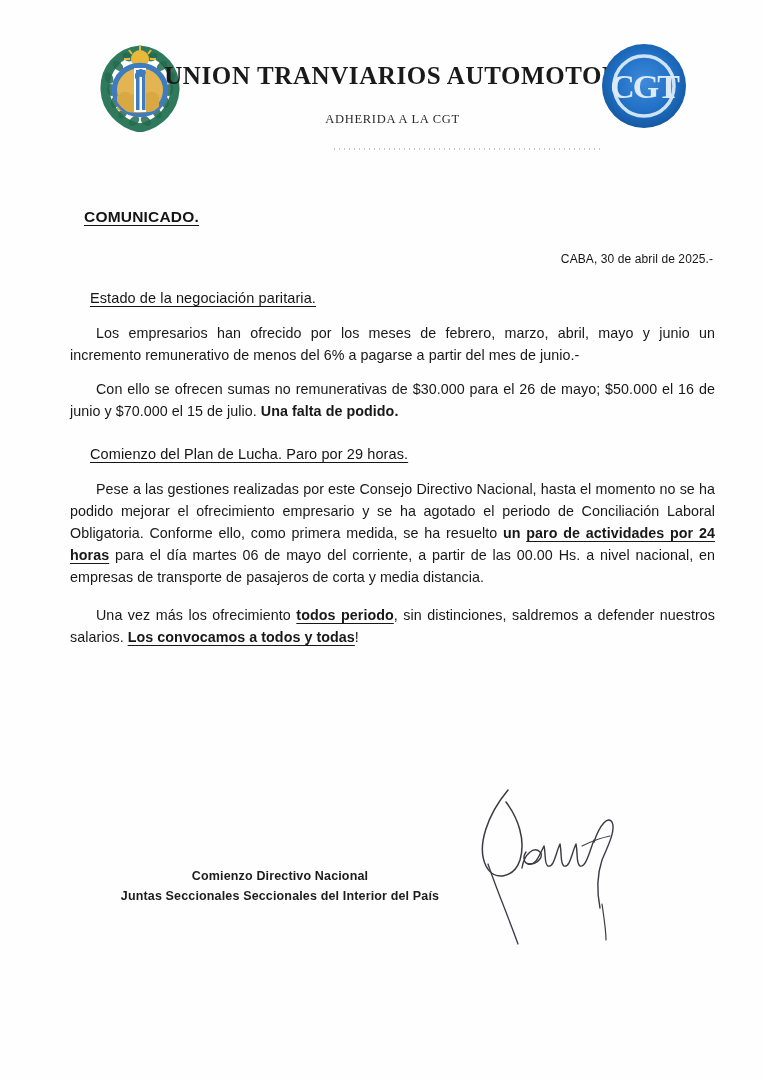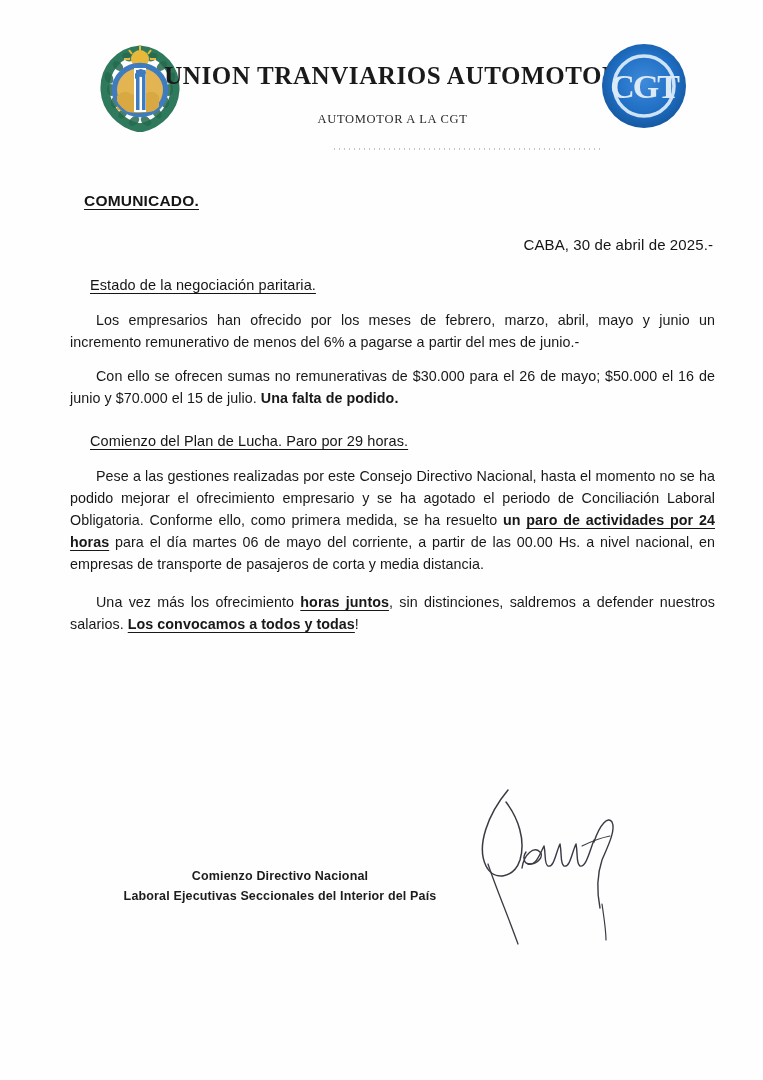--- a/index.html
+++ b/index.html
@@ -70,25 +70,26 @@
     width:645px;
   }
 
   .comunicado {
     font-size:15.5px;
     font-weight:bold;
     text-decoration:underline;
     text-underline-offset:3px;
     letter-spacing:.2px;
     margin-left:14px;
+    margin-top:16px;
   }
 
   .date-line {
     text-align:right;
-    font-size:15px;
+    font-size:12px;
     margin-top:26px;
     padding-right:2px;
     letter-spacing:.1px;
   }
 
   .sec-head {
     font-size:14.5px;
     font-weight:normal;
     text-decoration:underline;
     text-underline-offset:3px;
@@ -185,21 +186,21 @@
         <rect x="38" y="26" width="3.5" height="40" fill="#3f7bbf"></rect>
         <rect x="44" y="26" width="3.5" height="40" fill="#3f7bbf"></rect>
 
         <path d="M37 30 q5 -9 11 -2 l-2 6 q-5 -3 -9 1 Z" fill="#3f7bbf"></path>
 
         <ellipse cx="42" cy="46" rx="27" ry="26" fill="none" stroke="#3f7bbf" stroke-width="2.5"></ellipse>
       </svg>
     </div>
 
     <div class="org-title">UNION TRANVIARIOS AUTOMOTOR</div>
-    <div class="org-sub">AUTOMOTOR A LA CGT</div>
+    <div class="org-sub">ADHERIDA A LA CGT</div>
 
     <div class="cgt-seal">
       <svg viewBox="0 0 92 92" width="92" height="92" aria-hidden="true">
         <defs>
           <radialGradient id="cgtg" cx="50%" cy="45%" r="58%">
             <stop offset="0%" stop-color="#3f8ada"></stop>
             <stop offset="62%" stop-color="#1f6fc4"></stop>
             <stop offset="100%" stop-color="#14559c"></stop>
           </radialGradient>
         </defs>
@@ -229,29 +230,29 @@
       <span>Con ello se ofrecen sumas no remunerativas de $30.000 para el 26 de mayo; $50.000 el 16 de junio y $70.000 el 15 de julio. </span><b class="bold">Una falta de podido.</b>
     </p>
 
     <div class="sec-head">Comienzo del Plan de Lucha. Paro por 29 horas.</div>
 
     <p class="para">
       <span>Pese a las gestiones realizadas por este Consejo Directivo Nacional, hasta el momento no se ha podido mejorar el ofrecimiento empresario y se ha agotado el periodo de Conciliación Laboral Obligatoria. Conforme ello, como primera medida, se ha resuelto </span><b class="bold">un </b><u class="bu">paro de actividades por 24 horas</u><span> para el día martes 06 de mayo del corriente, a partir de las 00.00 Hs. a nivel nacional, en empresas de transporte de pasajeros de corta y media distancia.</span>
     </p>
 
     <p class="para">
-      <span>Una vez más los ofrecimiento </span><u class="bu">horas juntos</u><span>, sin distinciones, saldremos a defender nuestros salarios. </span><u class="bu">Los convocamos a todos y todas</u><span>!</span>
+      <span>Una vez más los ofrecimiento </span><u class="bu">todos periodo</u><span>, sin distinciones, saldremos a defender nuestros salarios. </span><u class="bu">Los convocamos a todos y todas</u><span>!</span>
     </p>
   </div>
 
   <div class="sig-area">
 
     <div class="sig-names">
       <div>Comienzo Directivo Nacional</div>
-      <div>Laboral Ejecutivas Seccionales del Interior del País</div>
+      <div>Juntas Seccionales Seccionales del Interior del País</div>
     </div>
 
     <div class="sig-draw">
       <svg viewBox="0 0 220 180" width="220" height="180" aria-hidden="true">
         <g fill="none" stroke="#3a3a44" stroke-linecap="round" stroke-linejoin="round">
 
           <path d="M46 6 C26 30 14 62 24 82 C32 98 52 94 58 76 C64 56 56 34 44 18" stroke-width="1.5"></path>
 
           <path d="M26 80 C34 104 46 132 56 160" stroke-width="1.3"></path>
 

